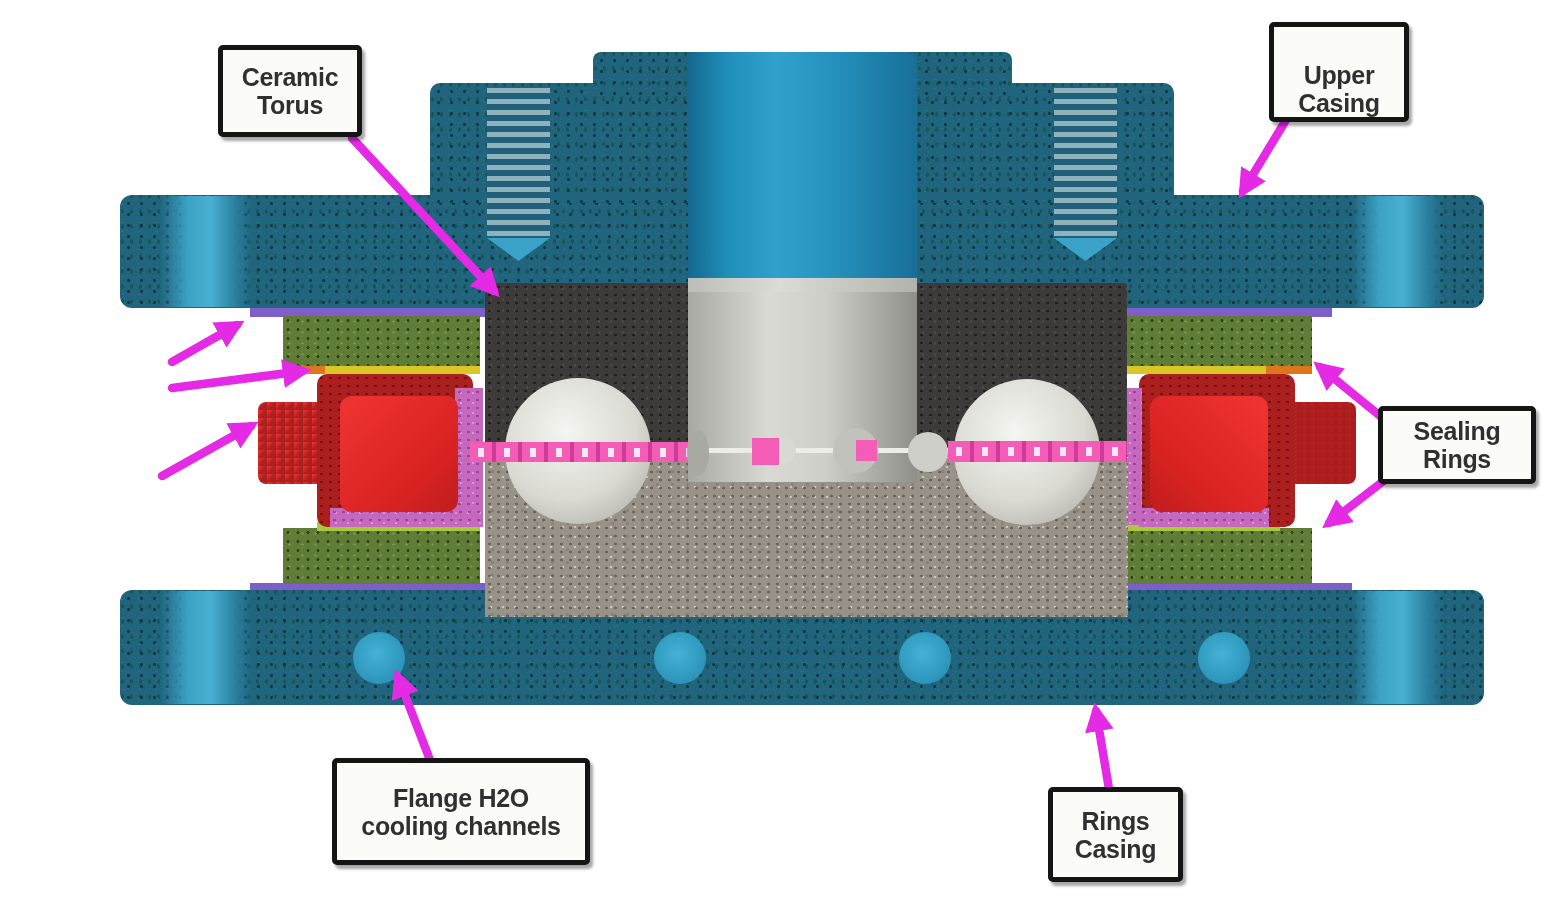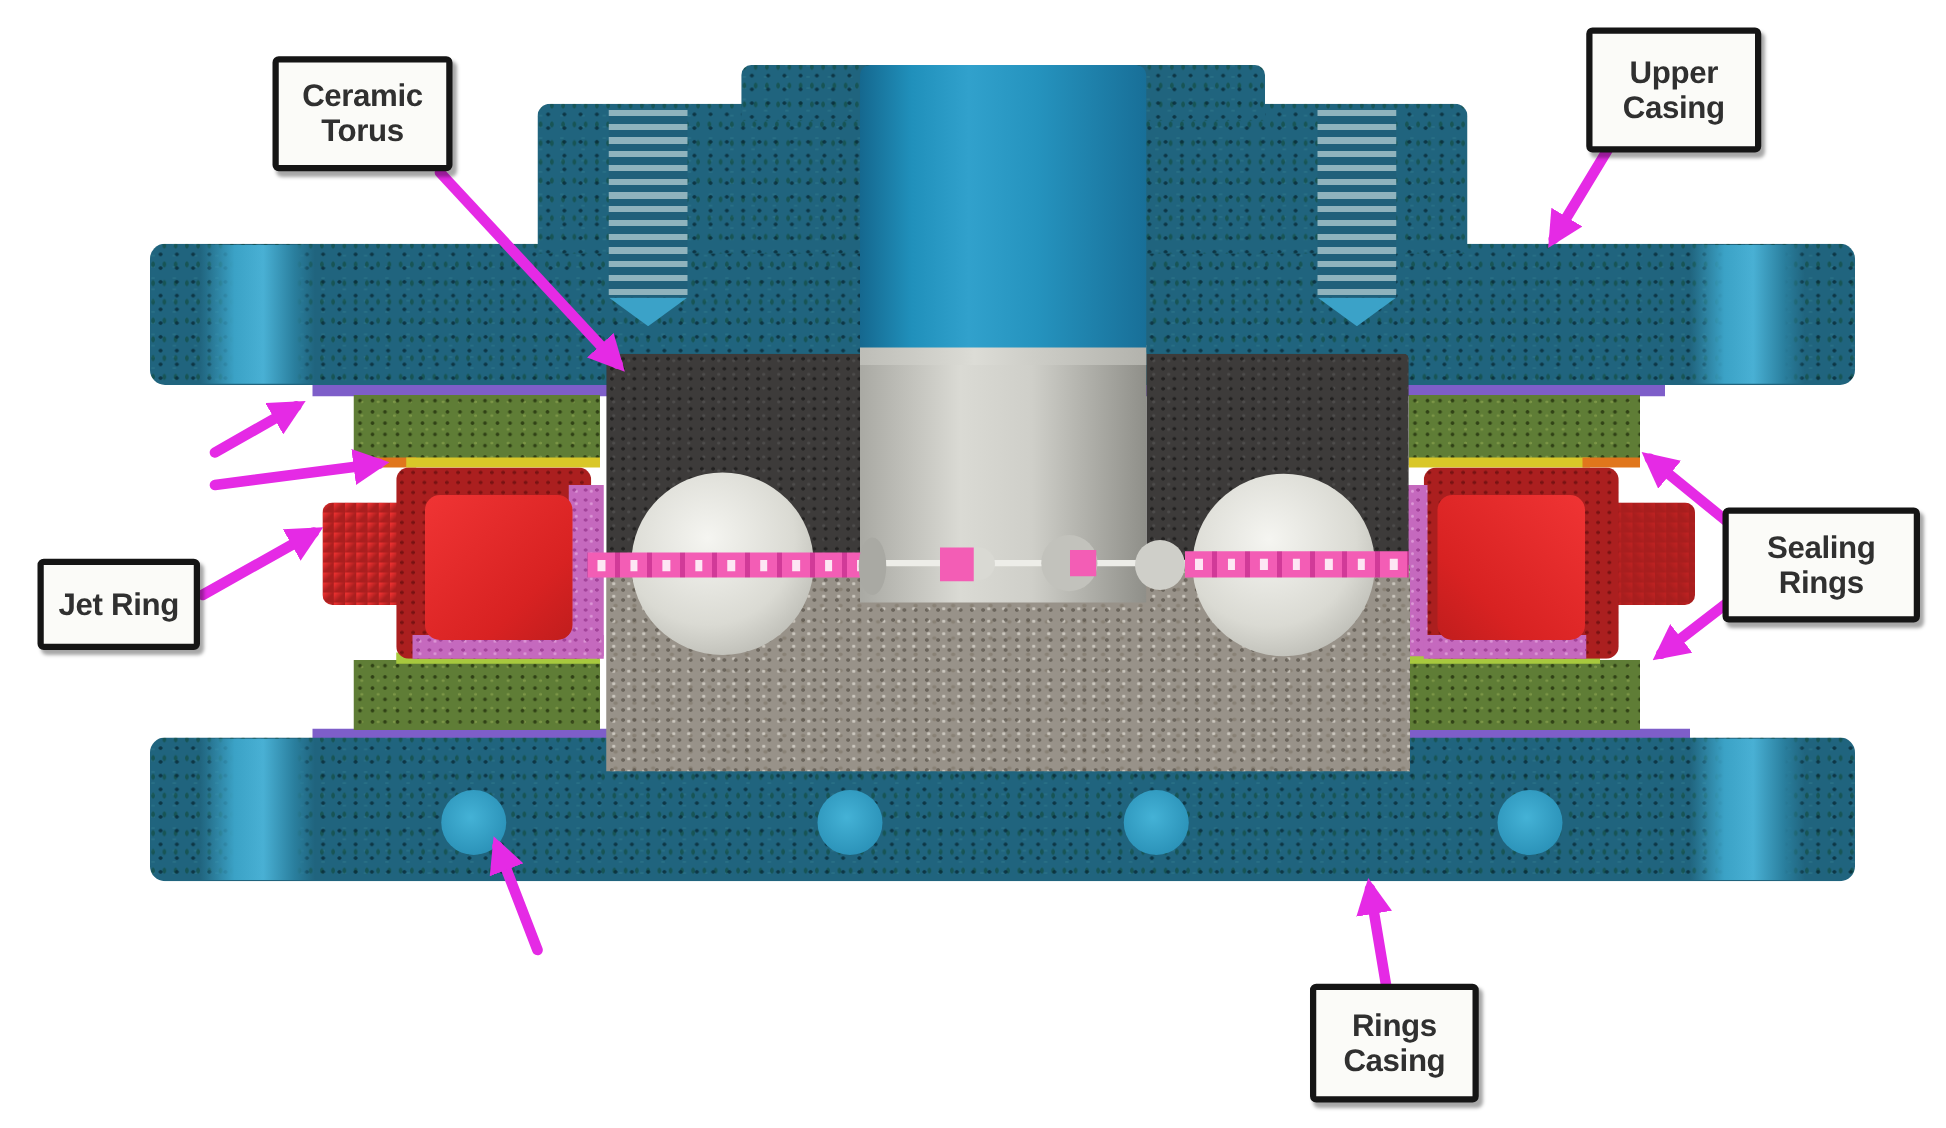--- a/index.html
+++ b/index.html
@@ -153,29 +153,30 @@
     <line class="arrow" x1="1390" y1="424" x2="1320" y2="367" marker-end="url(#ah)"></line>
     <line class="arrow" x1="1390" y1="476" x2="1329" y2="523" marker-end="url(#ah)"></line>
     <line class="arrow" x1="430" y1="760" x2="398" y2="677" marker-end="url(#ah)"></line>
     <line class="arrow" x1="1109" y1="789" x2="1096" y2="711" marker-end="url(#ah)"></line>
   </svg>
 
   <div class="label" style="left:218px;top:45px;width:144px;height:92px;">
     <span>Ceramic
 Torus</span>
   </div>
-  <div class="label" style="left:1269px;top:22px;width:140px;height:100px;">
+  <div class="label" style="left:1269px;top:22px;width:140px;height:100px;align-items:flex-end;">
     <span>Upper
 Casing</span>
   </div>
-  <div class="label" style="left:30px;top:447px;width:130px;height:73px;">
-    <span>Jet Ring</span>
-  </div>
-  <div class="label" style="left:1378px;top:406px;width:158px;height:92px;">
+  <div class="label" style="left:1378px;top:406px;width:158px;height:78px;">
     <span>Sealing
 Rings</span>
+  </div>
+  <div class="label" style="left:332px;top:758px;width:258px;height:107px;">
+    <span>Flange H2O
+cooling channels</span>
   </div>
   <div class="label" style="left:1048px;top:787px;width:135px;height:95px;">
     <span>Rings
 Casing</span>
   </div>
 
 </div>
 
 </body></html>

